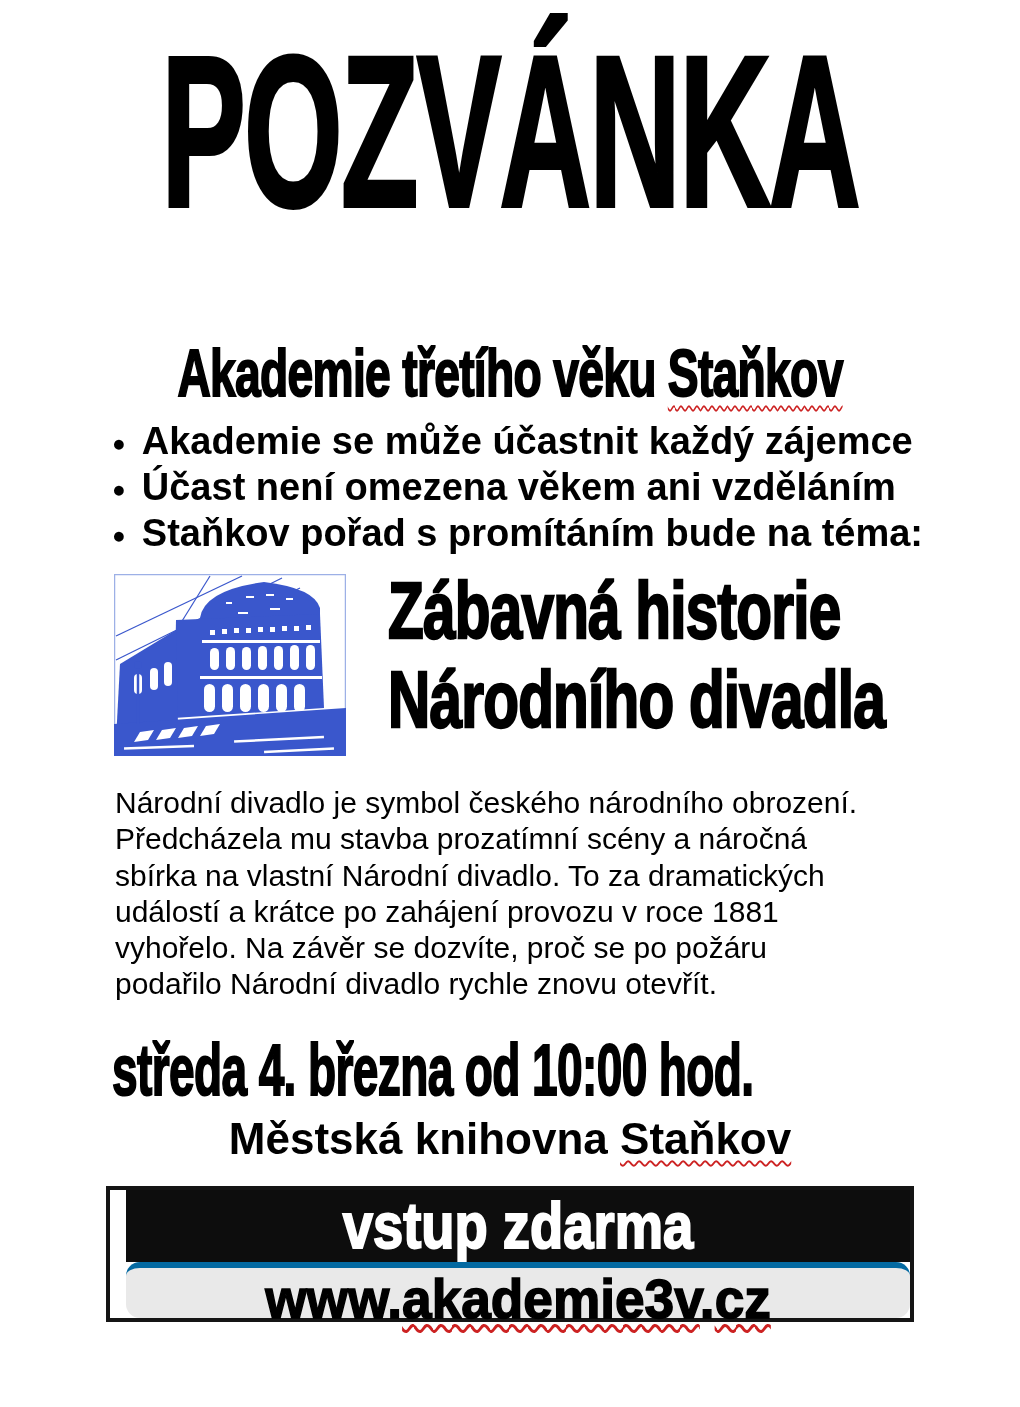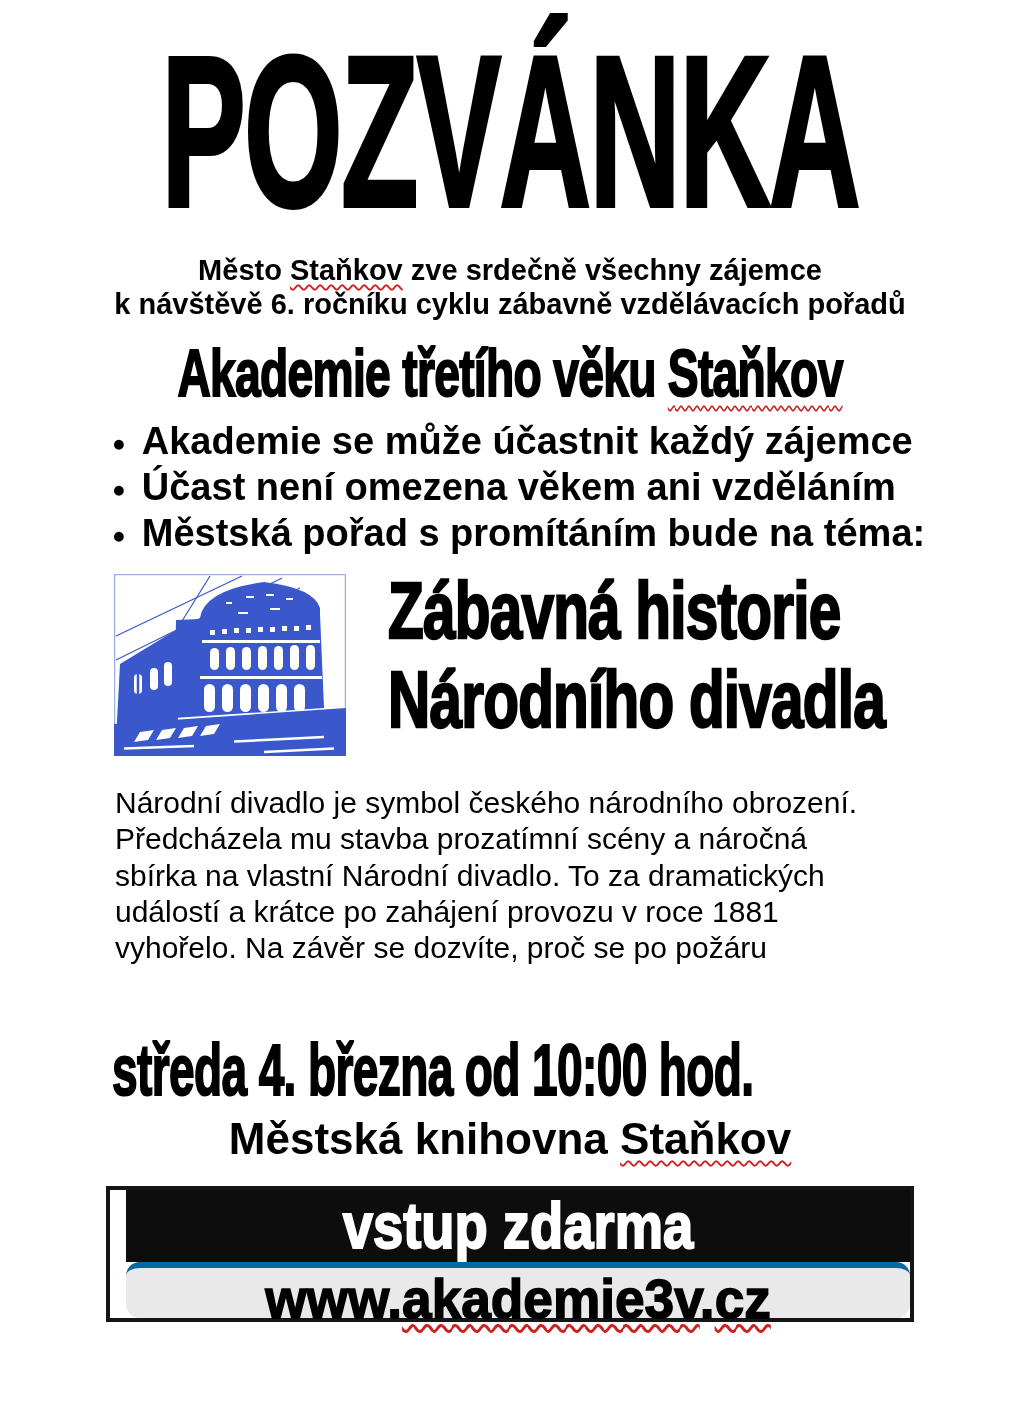--- a/index.html
+++ b/index.html
@@ -118,31 +118,27 @@
     text-underline-offset:0.10em;
   }
 </style>
 </head>
 <body>
 
 <div class="page">
 
   <div class="title cond">POZVÁNKA</div>
 
-  <div class="intro">
-    <div><span>Město </span><span class="sq">Staňkov</span><span> zve srdečně všechny zájemce</span></div>
-    <div>k návštěvě 6. ročníku cyklu zábavně vzdělávacích pořadů</div>
-  </div>
 
   <div class="academy cond"><span>Akademie třetího věku </span><span class="sq">Staňkov</span></div>
 
   <ul class="bullets">
     <li><span class="dot">●</span><span>Akademie se může účastnit každý zájemce</span></li>
     <li><span class="dot">●</span><span>Účast není omezena věkem ani vzděláním</span></li>
-    <li><span class="dot">●</span><span>Městská pořad s promítáním bude na téma:</span></li>
+    <li><span class="dot">●</span><span>Staňkov pořad s promítáním bude na téma:</span></li>
   </ul>
 
   <div class="photo">
     <svg viewBox="0 0 232 182">
       <rect x="0.5" y="0.5" width="231" height="181" fill="#ffffff" stroke="#9db0e6" stroke-width="1.5"></rect>
 
       <g stroke="#3a57cc" stroke-width="1.2">
         <line x1="2" y1="62" x2="128" y2="2"></line>
         <line x1="2" y1="86" x2="168" y2="4"></line>
         <line x1="14" y1="98" x2="186" y2="14"></line>
@@ -220,20 +216,21 @@
     <div>Zábavná historie</div>
     <div>Národního divadla</div>
   </div>
 
   <div class="para">
     <div class="pline">Národní divadlo je symbol českého národního obrození.</div>
     <div class="pline">Předcházela mu stavba prozatímní scény a náročná</div>
     <div class="pline">sbírka na vlastní Národní divadlo. To za dramatických</div>
     <div class="pline">událostí a krátce po zahájení provozu v roce 1881</div>
     <div class="pline">vyhořelo. Na závěr se dozvíte, proč se po požáru</div>
+    <div class="pline">podařilo Národní divadlo rychle znovu otevřít.</div>
   </div>
 
   <div class="datetime cond">středa 4. března od 10:00 hod.</div>
 
   <div class="venue"><span>Městská knihovna </span><span class="sq">Staňkov</span></div>
 
   <div class="footer">
     <div class="admission-bar">
       <div class="admission-text cond">vstup zdarma</div>
     </div>

